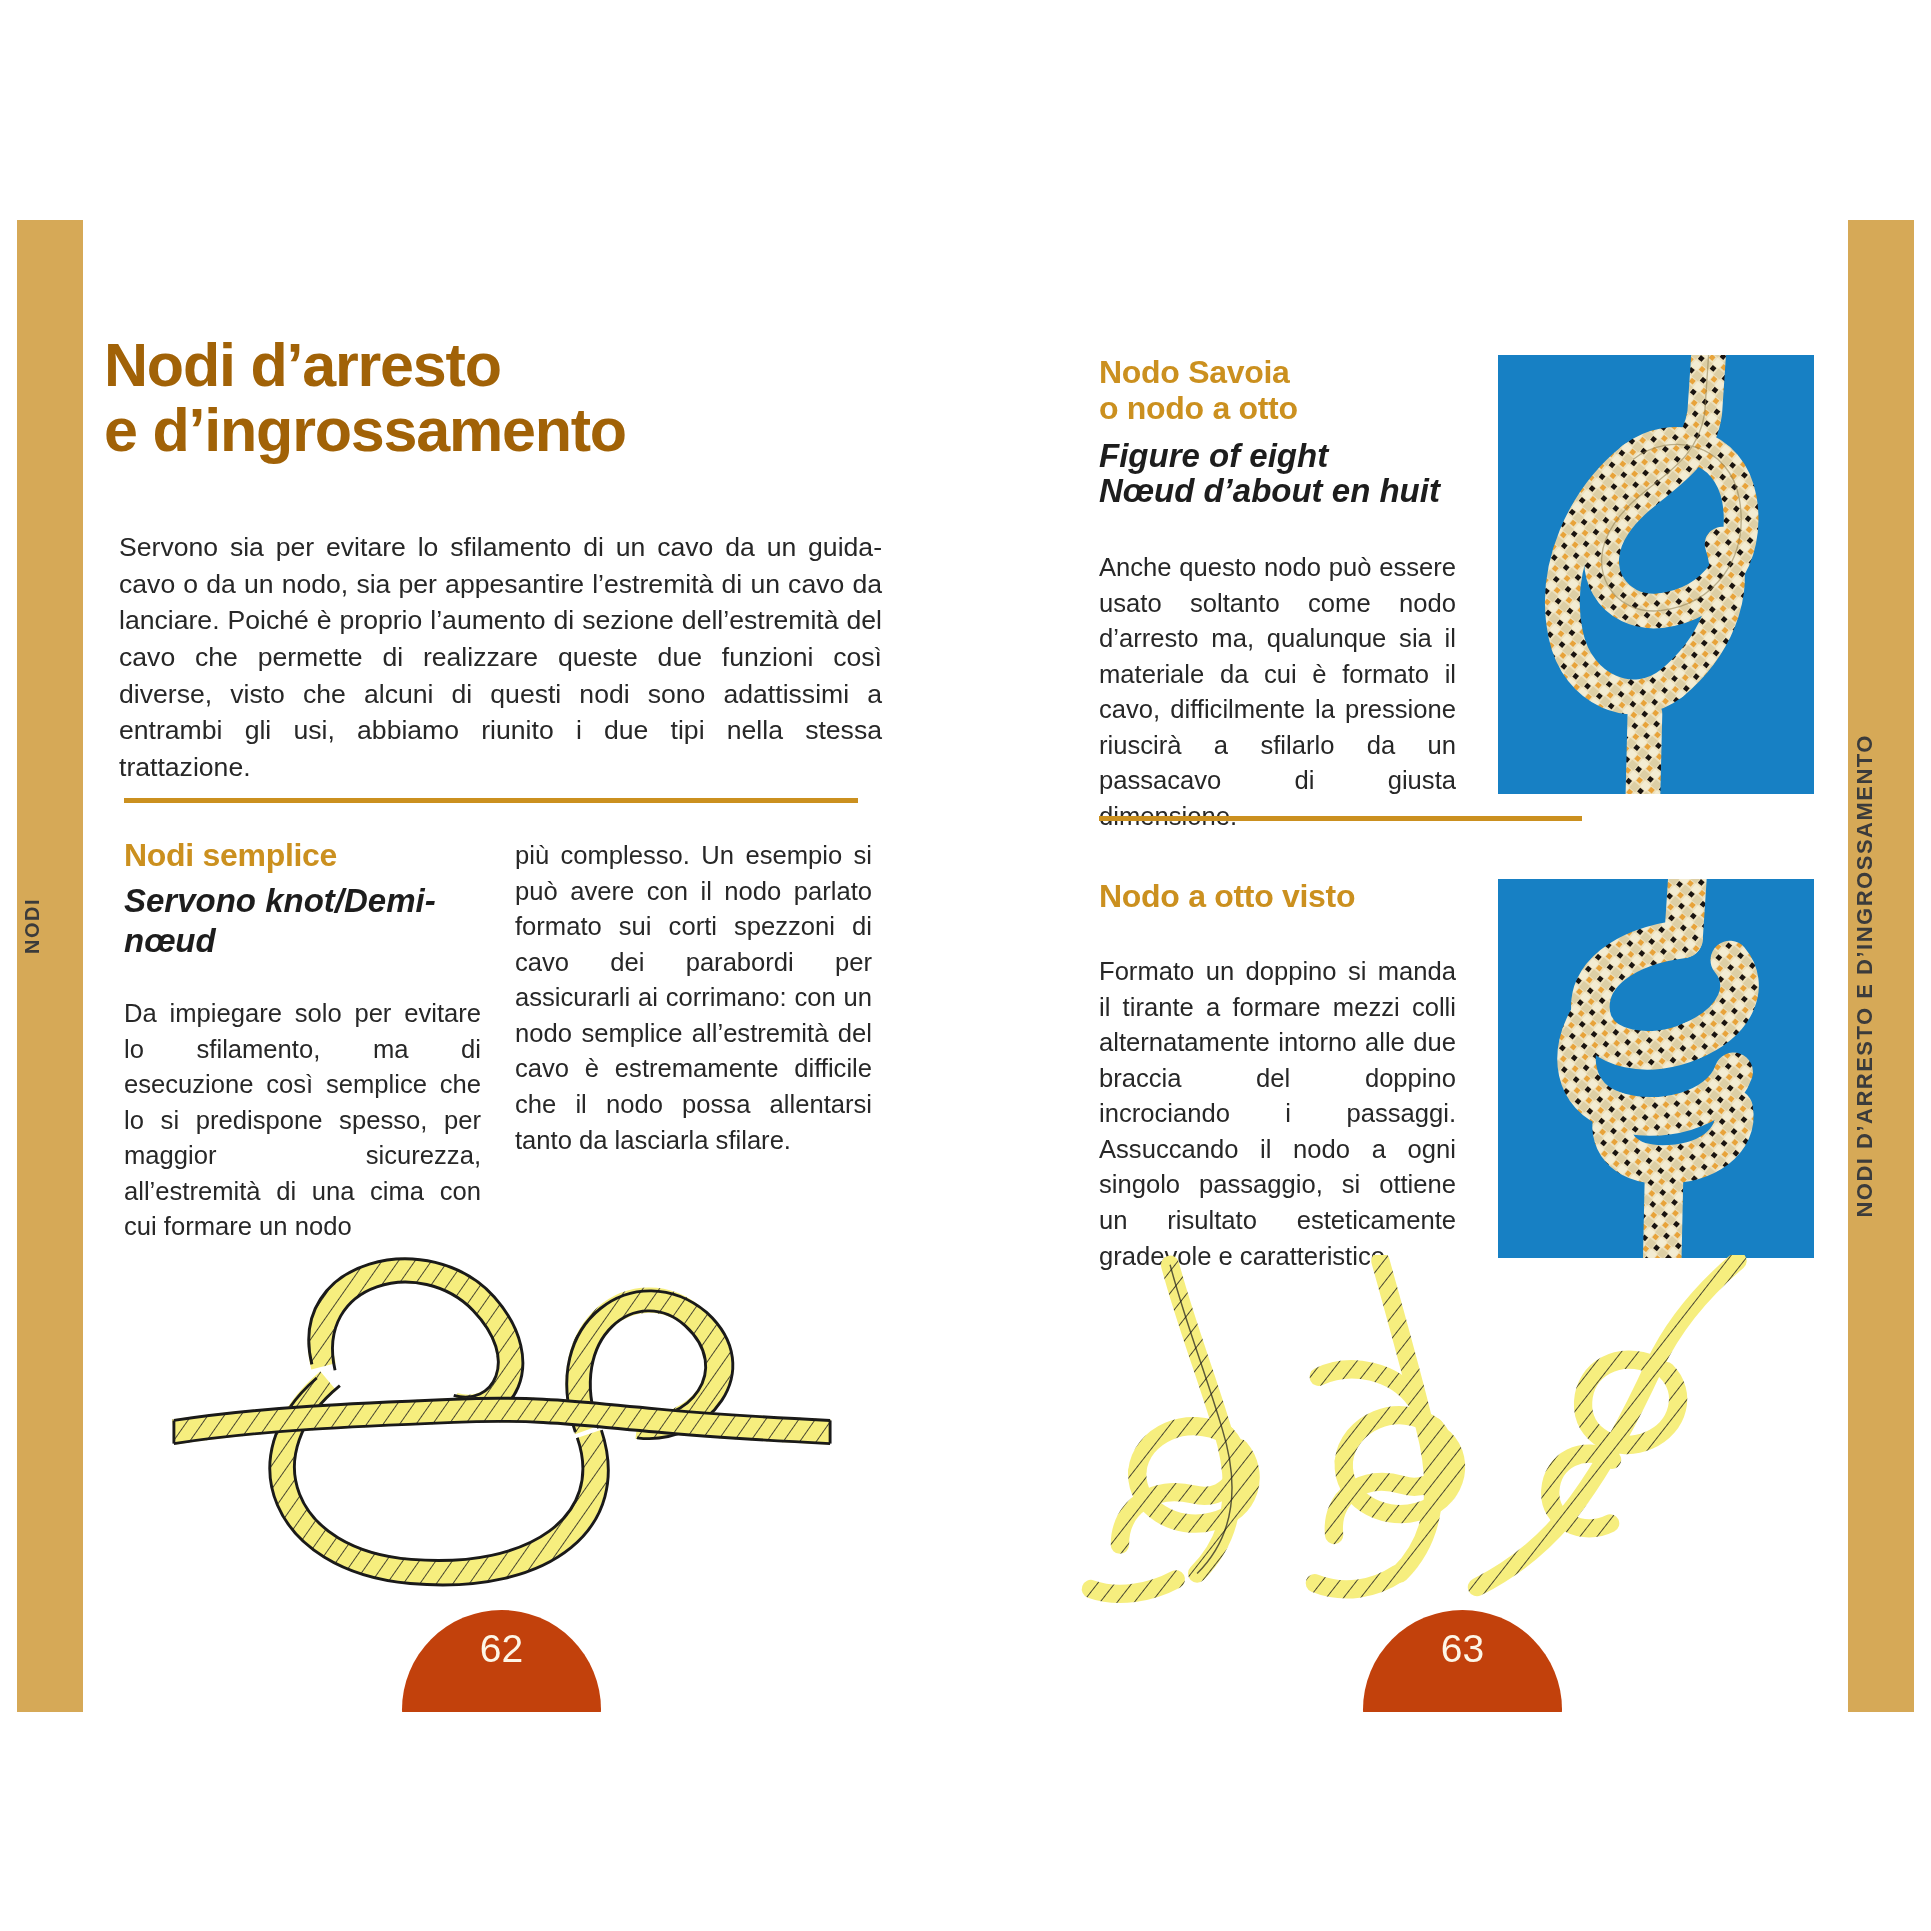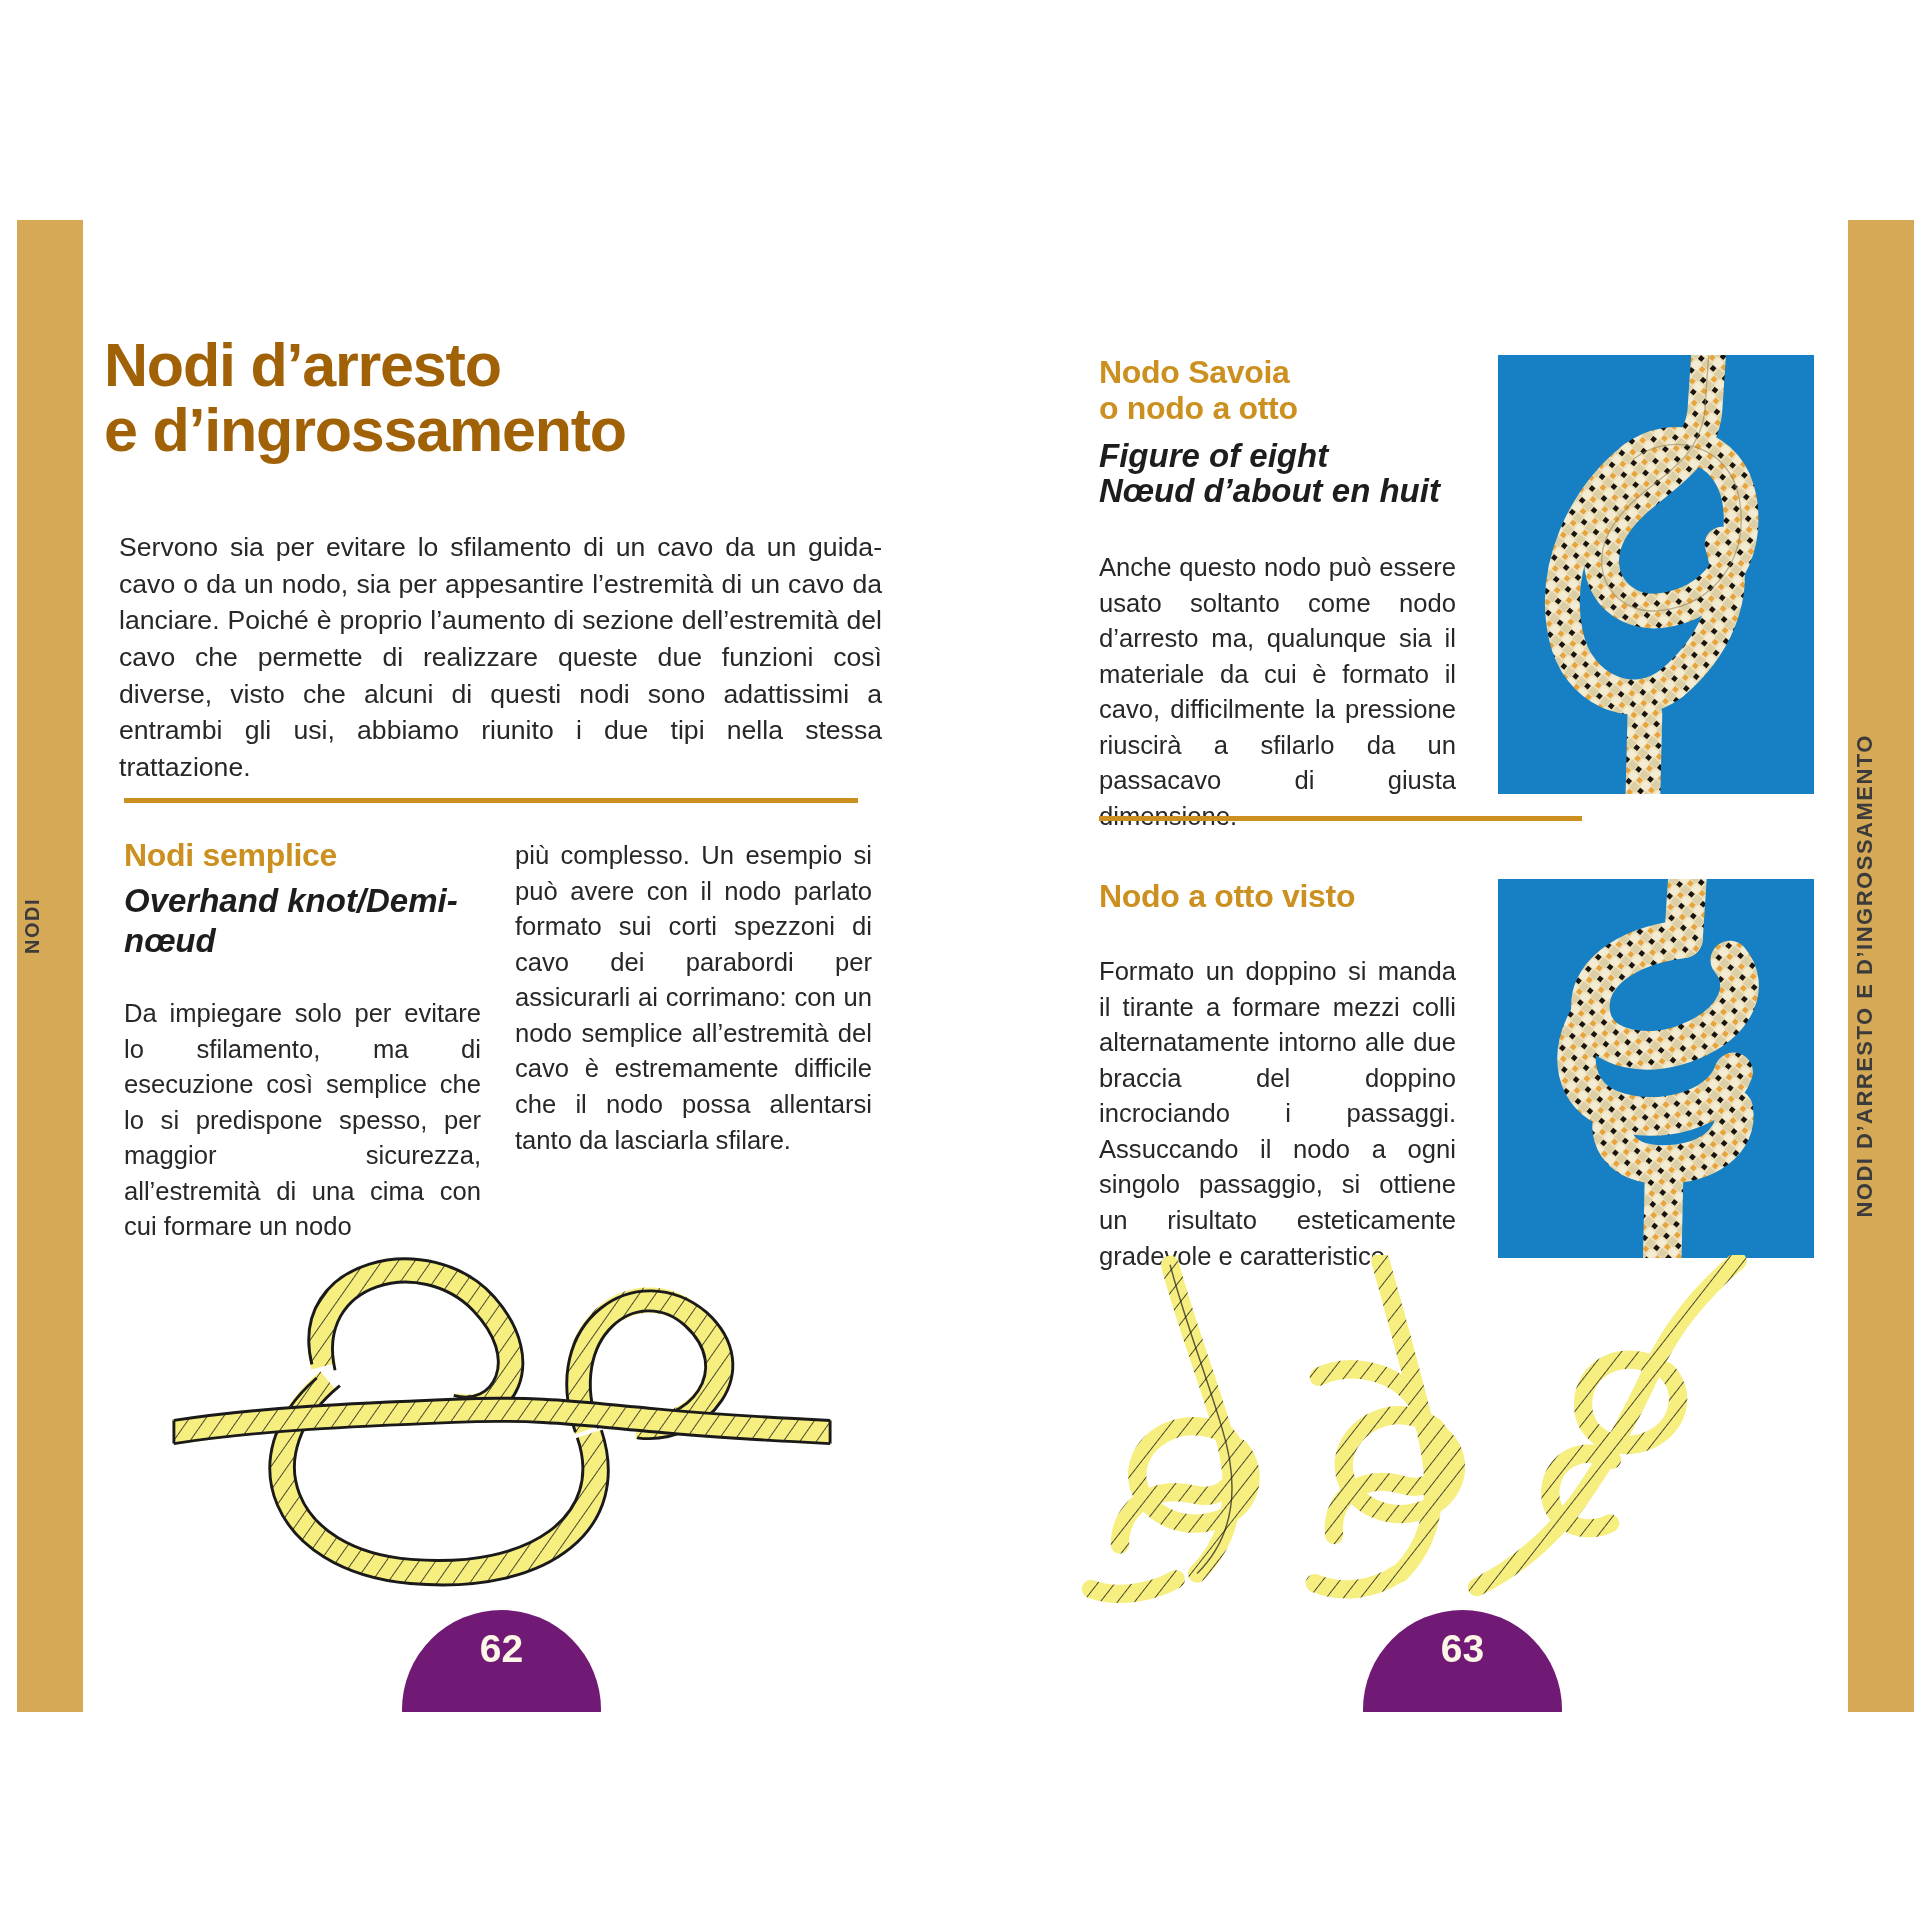--- a/index.html
+++ b/index.html
@@ -134,25 +134,25 @@
     background: #1780c4;
     overflow: hidden;
   }
   .photo-savoia { left: 1498px; top: 355px;  width: 316px; height: 439px; }
   .photo-doppio { left: 1498px; top: 879px;  width: 316px; height: 379px; }
 
   
   .pagenum {
     position: absolute;
     width: 199px; height: 199px;
-    background: #701a75;
+    background: #c2410c;
     border-radius: 50%;
     color: #fdf6e7;
     font-size: 39px;
-    font-weight: bold;
+    font-weight: normal;
     text-align: center;
     font-family: "Liberation Sans", sans-serif;
   }
   .pagenum span { display: block; margin-top: 17.4px; }
   .pn-left  { left: 402px;  top: 1610px; }
   .pn-right { left: 1363px; top: 1610px; }
 
   .bottom-mask {
     position: absolute;
     left: 0; top: 1712px;
@@ -181,21 +181,21 @@
   <div class="tab-label tab-label-right">NODI D’ARRESTO E D’INGROSSAMENTO</div>
 
   <div class="title" style="white-space: pre-line;">Nodi d’arresto
 e d’ingrossamento</div>
 
   <div class="intro">Servono sia per evitare lo sfilamento di un cavo da un guida-cavo o da un nodo, sia per appesantire l’estremità di un cavo da lanciare. Poiché è proprio l’aumento di sezione dell’estremità del cavo che permette di realizzare queste due funzioni così diverse, visto che alcuni di questi nodi sono adattissimi a entrambi gli usi, abbiamo riunito i due tipi nella stessa trattazione.</div>
 
   <div class="rule-gold rule-left"></div>
 
   <div class="sec-title ns-title">Nodi semplice</div>
-  <div class="sec-sub ns-sub">Overhand knot/Demi-nœud</div>
+  <div class="sec-sub ns-sub">Servono knot/Demi-nœud</div>
   <div class="body-col ns-col1">Da impiegare solo per evitare lo sfilamento, ma di esecuzione così semplice che lo si predispone spesso, per maggior sicurezza, all’estremità di una cima con cui formare un nodo</div>
   <div class="body-col ns-col2">più complesso. Un esempio si può avere con il nodo parlato formato sui corti spezzoni di cavo dei parabordi per assicurarli ai corrimano: con un nodo semplice all’estremità del cavo è estremamente difficile che il nodo possa allentarsi tanto da lasciarla sfilare.</div>
 
   <div class="diagram" style="left:135px; top:1212px; width:734px; height:386px;">
     <svg width="734" height="386" viewBox="0 0 760 400">
       <defs>
         <pattern id="ropeTw" width="14" height="14" patternUnits="userSpaceOnUse" patternTransform="rotate(35)">
           <rect width="14" height="14" fill="#f6ee7e"></rect>
           <path d="M0 0 L0 14" stroke="#1a1a1a" stroke-width="1.6"></path>
         </pattern>

